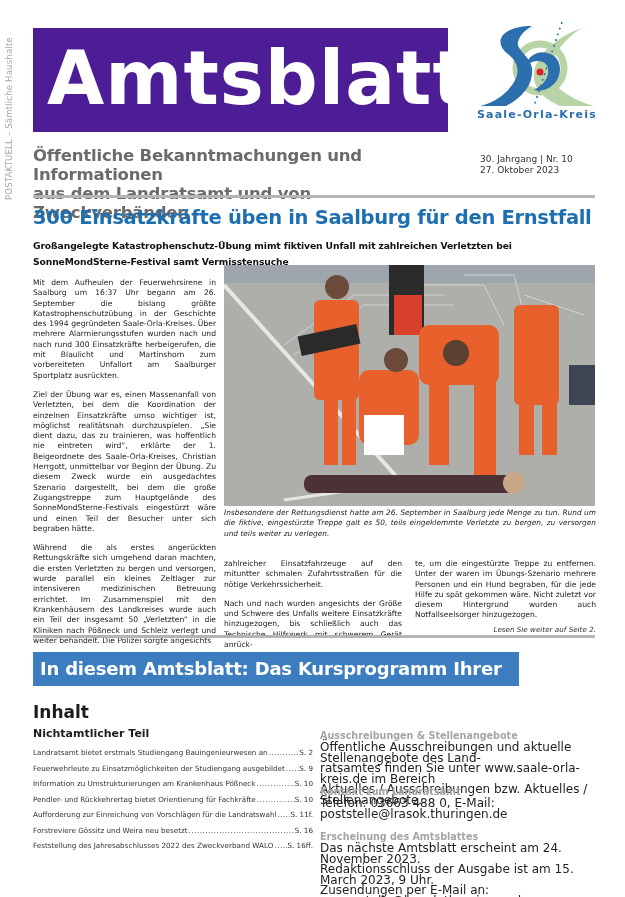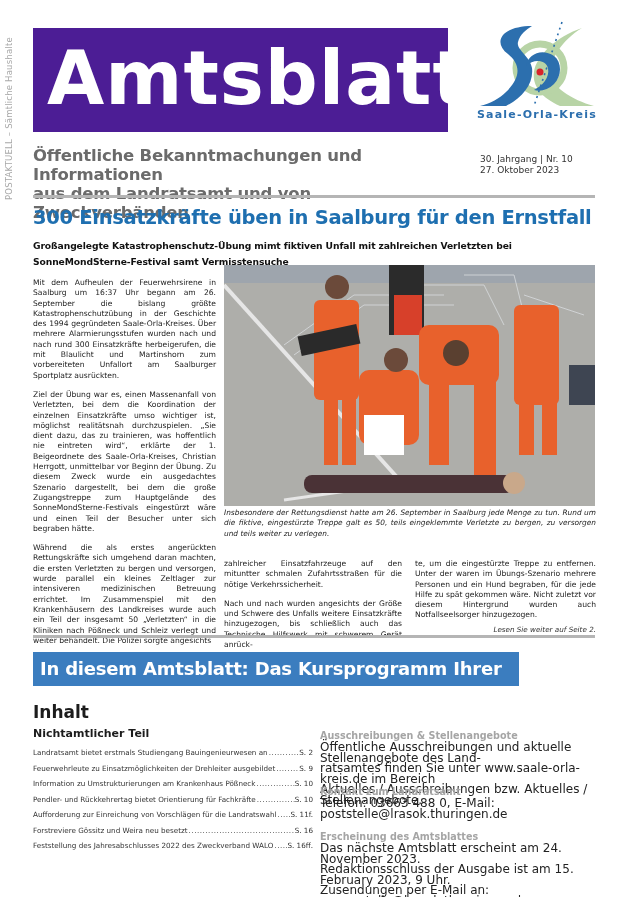--- a/index.html
+++ b/index.html
@@ -207,21 +207,21 @@
 <div class="toc-title">Inhalt</div>
 
 <div class="toc-section" style="top:727px;">
   <div class="toc-heading">Nichtamtlicher Teil</div>
   <div class="toc-row">
     <span class="label">Landratsamt bietet erstmals Studiengang Bauingenieurwesen an</span>
     <span class="dots"></span>
     <span class="page">S. 2</span>
   </div>
   <div class="toc-row">
-    <span class="label">Feuerwehrleute zu Einsatzmöglichkeiten der Drehleiter ausgebildet</span>
+    <span class="label">Feuerwehrleute zu Einsatzmöglichkeiten der Studiengang ausgebildet</span>
     <span class="dots"></span>
     <span class="page">S. 9</span>
   </div>
   <div class="toc-row">
     <span class="label">Information zu Umstrukturierungen am Krankenhaus Pößneck</span>
     <span class="dots"></span>
     <span class="page">S. 10</span>
   </div>
   <div class="toc-row">
     <span class="label">Pendler- und Rückkehrertag bietet Orientierung für Fachkräfte</span>
@@ -261,16 +261,16 @@
   <div class="info-heading">Kontakt zum Landratsamt</div>
   <div class="info-body">
     <div>Telefon: 03663 488 0, E-Mail: poststelle@lrasok.thuringen.de</div>
   </div>
 </div>
 
 <div class="info" style="top:830px;">
   <div class="info-heading">Erscheinung des Amtsblattes</div>
   <div class="info-body">
     <div>Das nächste Amtsblatt erscheint am 24. November 2023.</div>
-    <div>Redaktionsschluss der Ausgabe ist am 15. February 2023, 9 Uhr.</div>
+    <div>Redaktionsschluss der Ausgabe ist am 15. March 2023, 9 Uhr.</div>
     <div>Zusendungen per E-Mail an: pressestelle@lrasok.thueringen.de.</div>
   </div>
 </div>
 
 </body></html>

